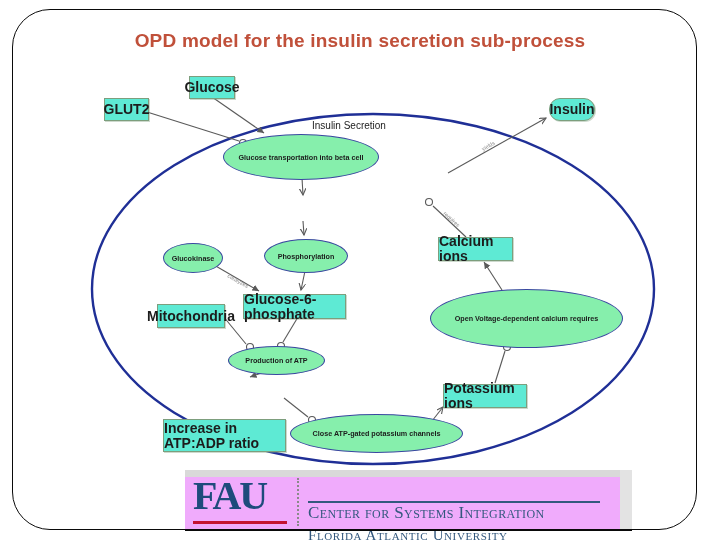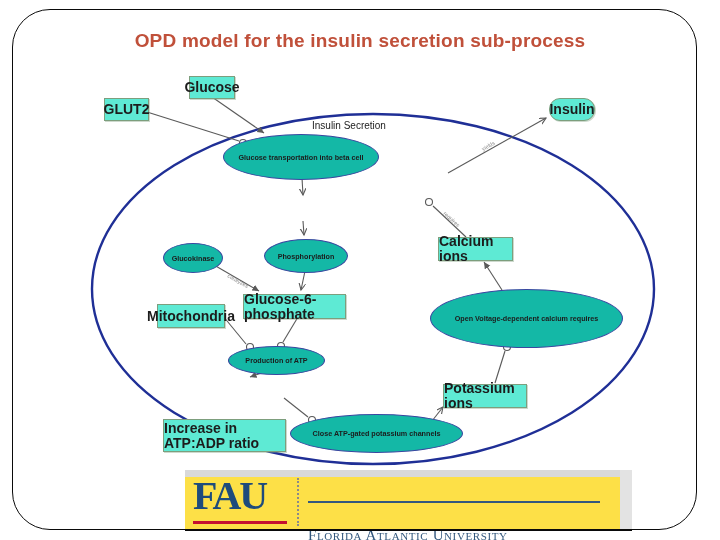--- a/index.html
+++ b/index.html
@@ -7,27 +7,27 @@
           font-family:"Liberation Sans",sans-serif;padding-left:8px;}
   #slide-border{position:absolute;left:12px;top:9px;width:683px;height:519px;
           border:1.6px solid #0a0a0a;border-radius:38px;z-index:1;background:#fff;}
   #title{position:absolute;left:70px;top:30px;width:580px;text-align:center;
           font-size:19px;font-weight:bold;color:#c0503a;letter-spacing:.2px;z-index:3;}
   #diagram-svg{position:absolute;left:0;top:0;width:720px;height:540px;z-index:2;}
   .obox{position:absolute;border:1.4px solid #7d9e7d;background:#5eead4;
         box-shadow:1px 1px 0 rgba(130,160,130,.4);
         display:flex;align-items:center;justify-content:center;text-align:left;
         font-size:14px;font-weight:bold;color:#1c1c1c;z-index:3;line-height:1.05;}
-  .oproc{position:absolute;border:1.3px solid #3a47a0;background:#14b8a6;border-radius:50%;
+  .oproc{position:absolute;border:1.3px solid #3a47a0;background:#86efac;border-radius:50%;
         display:flex;align-items:center;justify-content:center;text-align:center;
         font-size:7.2px;font-weight:bold;color:#1c1c1c;z-index:3;white-space:nowrap;}
   #system-label{position:absolute;left:312px;top:120px;font-size:10px;font-weight:normal;
         color:#1c1c1c;z-index:3;}
   
-  #footer{position:absolute;left:185px;top:470px;width:447px;height:60px;background:#fde047;z-index:4;}
+  #footer{position:absolute;left:185px;top:470px;width:447px;height:60px;background:#f0abfc;z-index:4;}
   #footer-topstrip{position:absolute;left:0;top:0;width:447px;height:7px;background:#d9d9d9;}
   #footer-rightstrip{position:absolute;right:0;top:0;width:12px;height:60px;background:#e3e3e3;}
   #fau-acronym{position:absolute;left:8px;top:6px;font-family:"Liberation Serif",serif;
         font-size:40px;font-weight:bold;color:#1e4b7c;letter-spacing:-2px;line-height:1;}
   #fau-redline{position:absolute;left:8px;top:51px;width:94px;height:3px;background:#c41230;}
   #fau-divider{position:absolute;left:112px;top:8px;height:48px;border-left:2px dotted #8a8a8a;}
   #fau-university{position:absolute;left:123px;top:9px;font-family:"Liberation Serif",serif;
         font-variant:small-caps;font-size:15px;color:#33587e;letter-spacing:.6px;white-space:nowrap;margin-top:48px;}
   #fau-underline{position:absolute;left:123px;top:31px;width:292px;height:1.6px;background:#33587e;}
   #fau-center{position:absolute;left:123px;top:33px;font-family:"Liberation Serif",serif;
@@ -107,16 +107,17 @@
   <div class="oproc" style="left:290px;top:414px;width:171px;height:37px;">Close ATP-gated potassium channels</div>
 
   <div id="footer">
     <div id="footer-topstrip"></div>
     <div id="footer-rightstrip"></div>
     <div id="fau-acronym">FAU</div>
     <div id="fau-redline"></div>
     <div id="fau-divider"></div>
     <div id="fau-university">Florida Atlantic University</div>
     <div id="fau-underline"></div>
+    <div id="fau-center">Center for Systems Integration</div>
   </div>
   <div id="footer-blackline"></div>
 
 </div>
 
 </body></html>

